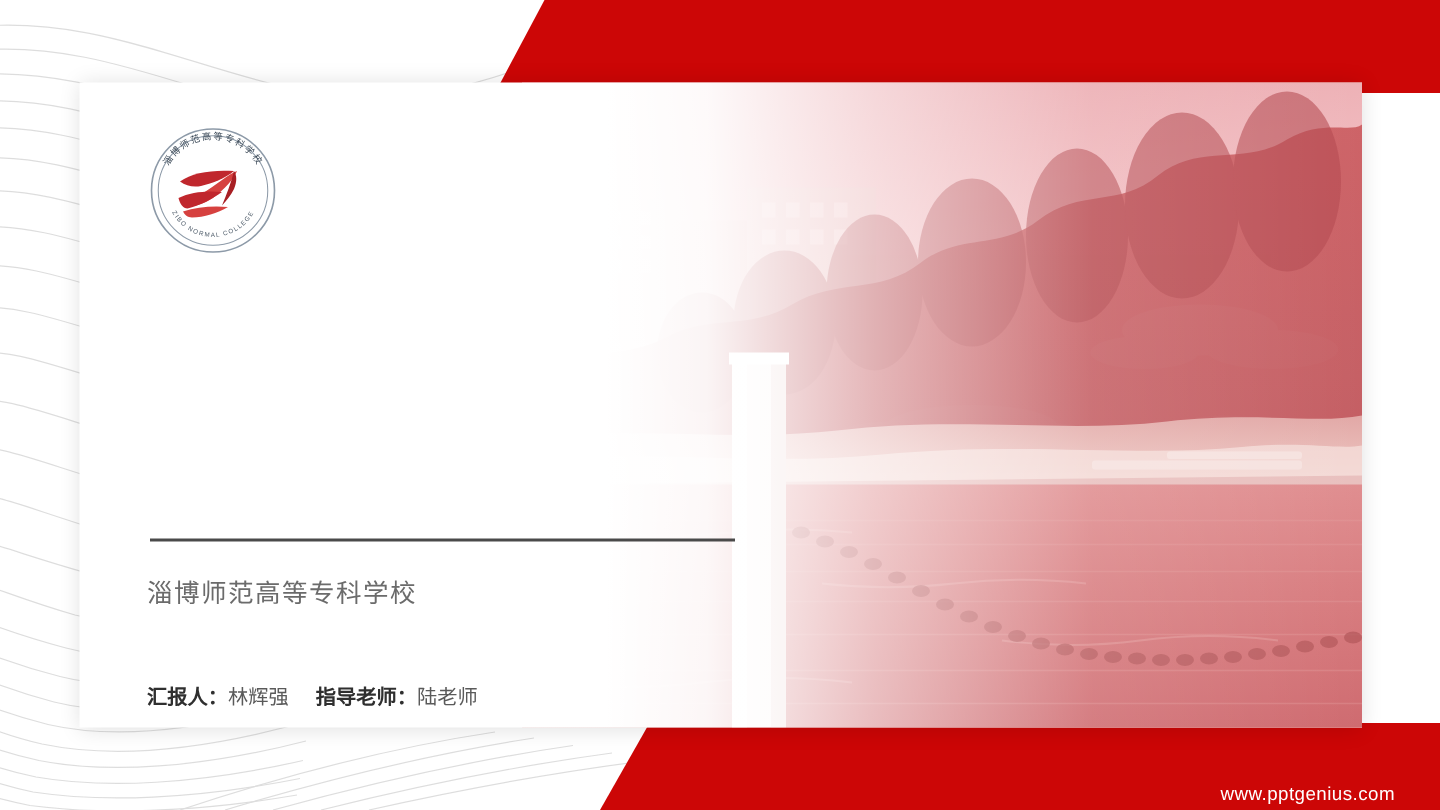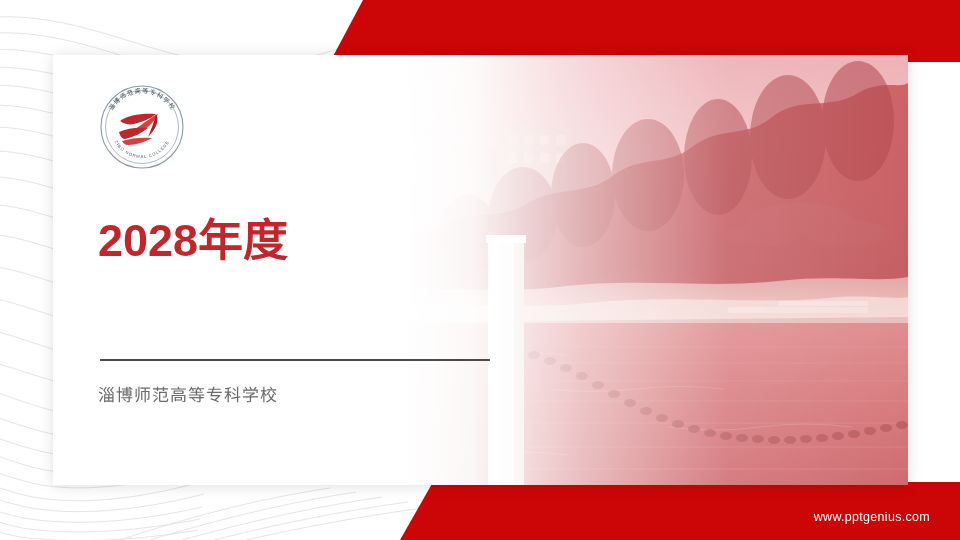--- a/index.html
+++ b/index.html
@@ -88,21 +88,21 @@
     position:absolute;left:45px;top:398px;
     font-size:13.5px;color:#4a4a4a;white-space:nowrap;
   }
   .presenter .lbl{font-weight:bold;color:#2f2f2f;}
   .presenter .val{color:#5a5a5a;}
   .presenter .gap{display:inline-block;width:18px;}
 
   
   .footer-url{
     position:absolute;z-index:4;
-    right:30px;bottom:16px;
+    right:30px;bottom:4px;
     font-size:12.5px;color:#ffffff;letter-spacing:.3px;
     white-space:nowrap;
   }
 </style>
 </head>
 <body>
 
 <div id="slide" style="--brand:#CC0606;--title-red:#C4252A;">
 
   <div class="bg-texture">
@@ -307,26 +307,28 @@
           <g>
             <path d="M22,38 C30,32 44,30 58,31 C52,36 44,39 36,41 C31,42 26,41 22,38 Z" fill="#c0272d"></path>
             <path d="M60,31 C58,36 52,43 44,49 C38,53 31,55 24,55 C32,49 42,43 50,37 C54,34 57,32 60,31 Z" fill="#d6413f"></path>
             <path d="M21,49 C29,45 40,44 50,45 C43,50 35,54 27,56 C24,56 22,53 21,49 Z" fill="#c0272d"></path>
             <path d="M24,58 C33,55 44,54 54,55 C47,59 38,62 30,62 C27,62 25,60 24,58 Z" fill="#d6413f"></path>
             <path d="M58,31 C60,34 60,38 58,43 C56,47 53,51 50,54 C53,47 56,39 58,31 Z" fill="#a81f24"></path>
           </g>
         </svg>
       </div>
 
-      <div class="title-year">2028年度</div>
 
 
       <div class="divider"></div>
 
       <div class="school">淄博师范高等专科学校</div>
 
+      <div class="presenter">
+        <span class="lbl">汇报人：</span><span class="val">林辉强</span><span class="gap"></span><span class="lbl">指导老师：</span><span class="val">陆老师</span>
+      </div>
 
     </div>
   </div>
 
   <div class="footer-url">www.pptgenius.com</div>
 
 </div>
 
 </body></html>

